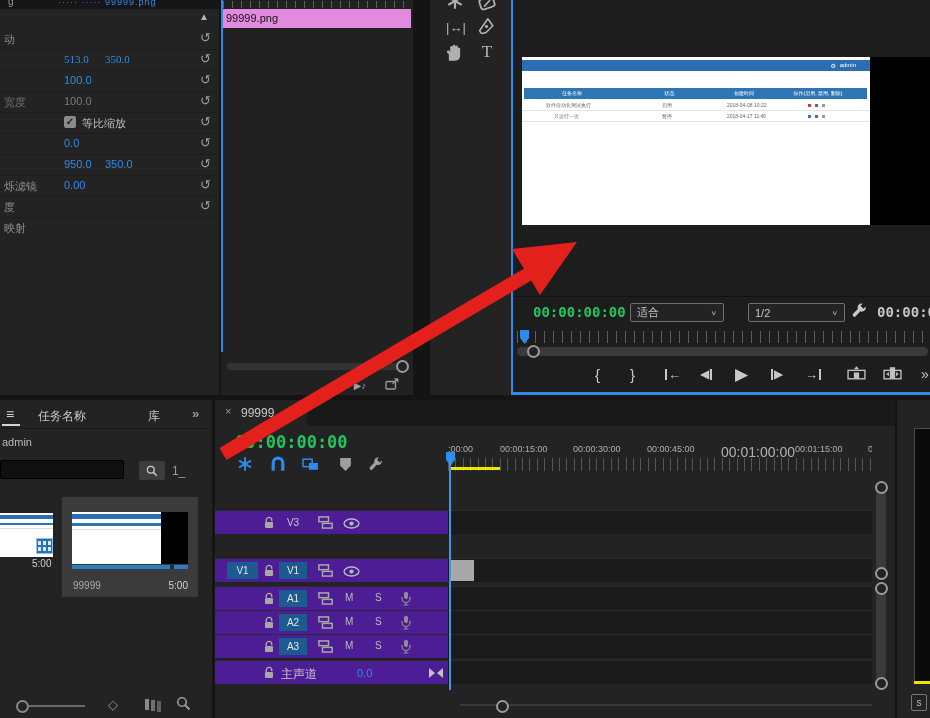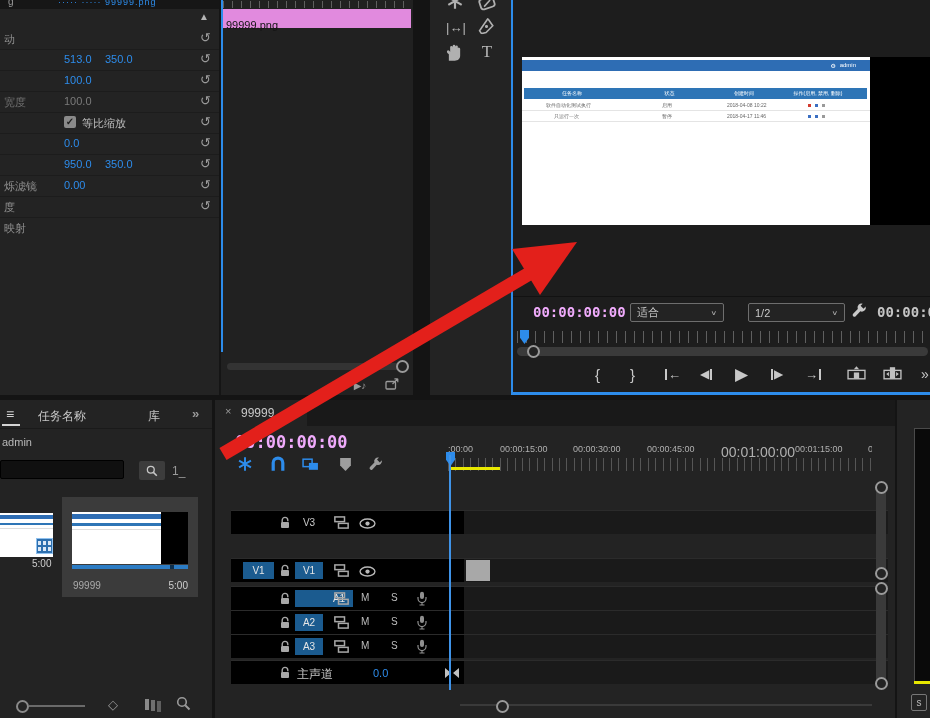--- a/index.html
+++ b/index.html
@@ -3,39 +3,39 @@
 <meta charset="utf-8">
 <style>
   html,body{margin:0;padding:0;background:#101010;}
   #stage{position:relative;width:930px;height:718px;overflow:hidden;
     font-family:"Liberation Sans",sans-serif;background:#141414;color:#c8c8c8;
     -webkit-font-smoothing:antialiased;}
   .abs{position:absolute;}
   .panel{position:absolute;background:#232323;}
   .ico{position:absolute;display:flex;align-items:center;justify-content:center;color:#b0b0b0;}
   .blue{color:#2d8ceb;}
-  .tc{font-family:"DejaVu Sans Mono",monospace;font-weight:bold;color:#f0abfc;}
+  .tc{font-family:"DejaVu Sans Mono",monospace;font-weight:bold;color:#22c55e;}
   .tc.gray{color:#c4c4c4;}
   svg{display:block;}
   
   .ecp-row{position:absolute;left:0;width:219px;height:21px;border-bottom:1px solid #1c1c1c;font-size:11px;}
   .ecp-label{position:absolute;left:4px;top:4px;color:#8f8f8f;}
   .ecp-val{position:absolute;top:4px;color:#2d8ceb;cursor:ew-resize;}
   .ecp-val.muted{color:#7a7a7a;}
   .reset{position:absolute;right:8px;top:2px;color:#9a9a9a;font-size:13px;line-height:16px;}
   .checkbox{position:absolute;left:64px;top:4px;width:12px;height:12px;background:#8a8a8a;border-radius:2px;
     color:#1d1d1d;font-size:10px;font-weight:bold;text-align:center;line-height:12px;}
   .ticks{background:repeating-linear-gradient(90deg,#5f5f5f 0 1px,transparent 1px 9px);}
   .ticks2{background:repeating-linear-gradient(90deg,#565656 0 1px,transparent 1px 7.4px);}
   
   .dd{position:absolute;height:17px;border:1px solid #6e6e6e;border-radius:2px;background:#232323;
     font-size:11px;color:#c8c8c8;display:flex;align-items:center;padding:0 6px;justify-content:space-between;}
   .chev{font-size:9px;color:#aaa;transform:scaleY(.7);}
   
-  .trow{position:absolute;left:16px;width:657px;height:23px;background:#000000;border-top:1px solid #2b2b2b;}
+  .trow{position:absolute;left:0;width:657px;height:23px;background:#4c1d95;border-top:1px solid #2b2b2b;}
   .trow .content{position:absolute;left:233px;top:0;width:424px;height:100%;background:#1a1a1a;}
   .badge{position:absolute;top:3px;width:28px;height:17px;font-size:10px;display:flex;align-items:center;
     justify-content:center;color:#c9c9c9;}
   .badge.on{background:#1b5b8f;color:#e6e6e6;}
   .ms{position:absolute;top:5px;font-size:10px;color:#bdbdbd;}
   .ring{position:absolute;width:9px;height:9px;border:2px solid #9a9a9a;border-radius:50%;background:transparent;}
   .sbtrack{position:absolute;background:#3a3a3a;border-radius:5px;}
   .transport{position:absolute;top:362px;height:24px;display:flex;align-items:center;color:#c8c8c8;}
   .vbar{display:inline-block;width:2px;height:11px;background:#c8c8c8;}
   .pagehead{background:#2e6db4;}
@@ -126,21 +126,21 @@
       <span class="abs" style="left:8px;top:-4px;font-size:10px;color:#9a9a9a;">g</span>
       <span class="abs blue" style="left:58px;top:-3px;font-size:9px;letter-spacing:1px;">····· ····· 99999.png</span>
     </div>
 
     <div class="abs" style="left:199px;top:11px;font-size:10px;color:#b5b5b5;">▲</div>
 
     <div class="ecp-row" style="top:28px;">
       <span class="ecp-label">动</span>
       <span class="reset">↺</span>
     </div>
-    <div class="ecp-row" style="top:49px;">
+    <div class="ecp-row" style="top:49px;font-family:Liberation Serif, serif;">
       <span class="ecp-val" style="left:64px;">513.0</span>
       <span class="ecp-val" style="left:105px;">350.0</span>
       <span class="reset">↺</span>
     </div>
     <div class="ecp-row" style="top:70px;">
       <span class="ecp-val" style="left:64px;">100.0</span>
       <span class="reset">↺</span>
     </div>
     <div class="ecp-row" style="top:91px;">
       <span class="ecp-label" style="color:#6f6f6f;">宽度</span>
@@ -171,21 +171,21 @@
       <span class="reset">↺</span>
     </div>
     <div class="ecp-row" style="top:217px;border-bottom:none;">
       <span class="ecp-label">映射</span>
     </div>
 
     <div class="abs" style="left:219px;top:0;width:2px;height:395px;background:#151515;"></div>
     <div class="abs" style="left:221px;top:0;width:192px;height:395px;background:#212121;">
       <div class="abs ticks" style="left:2px;top:1px;width:188px;height:7px;"></div>
       <div class="abs" style="left:1px;top:9px;width:189px;height:19px;background:#e18ade;">
-        <span class="abs" style="left:4px;top:10px;font-size:11px;color:#141414;text-align:right;">99999.png</span>
+        <span class="abs" style="left:4px;top:3px;font-size:11px;color:#141414;text-align:right;">99999.png</span>
       </div>
       <div class="abs" style="left:0;top:0;width:2px;height:352px;background:#2d8ceb;"></div>
       <div class="sbtrack" style="left:6px;top:363px;width:182px;height:7px;background:#333;">
         <div class="ring" style="right:0;top:-3px;background:#232323;"></div>
       </div>
       <div class="ico" style="left:128px;top:378px;width:22px;height:14px;font-size:10px;color:#9a9a9a;">▶♪</div>
       <svg class="abs" style="left:164px;top:378px;color:#9a9a9a;" width="14" height="12">
           <use href="#s-export"></use>
         </svg>
     </div>
@@ -409,21 +409,21 @@
         </svg>
       <svg class="abs" style="left:128px;top:7px;color:#b8b8b8;" width="17" height="11">
           <use href="#s-eye"></use>
         </svg>
     </div>
     <div class="trow" style="top:186px;">
       <div class="content"></div>
       <svg class="abs" style="left:48px;top:5px;color:#a8a8a8;" width="12" height="14">
           <use href="#s-lock"></use>
         </svg>
-      <div class="badge on" style="left:64px;padding-left:30px;">A1</div>
+      <div class="badge on" style="left:64px;">A1</div>
       <svg class="abs" style="left:103px;top:5px;color:#a8a8a8;" width="15" height="13">
           <use href="#s-tracks"></use>
         </svg>
       <span class="ms" style="left:130px;">M</span>
       <span class="ms" style="left:160px;">S</span>
       <svg class="abs" style="left:185px;top:4px;color:#8f8f8f;" width="12" height="15">
           <use href="#s-mic"></use>
         </svg>
     </div>
     <div class="trow" style="top:210px;">

